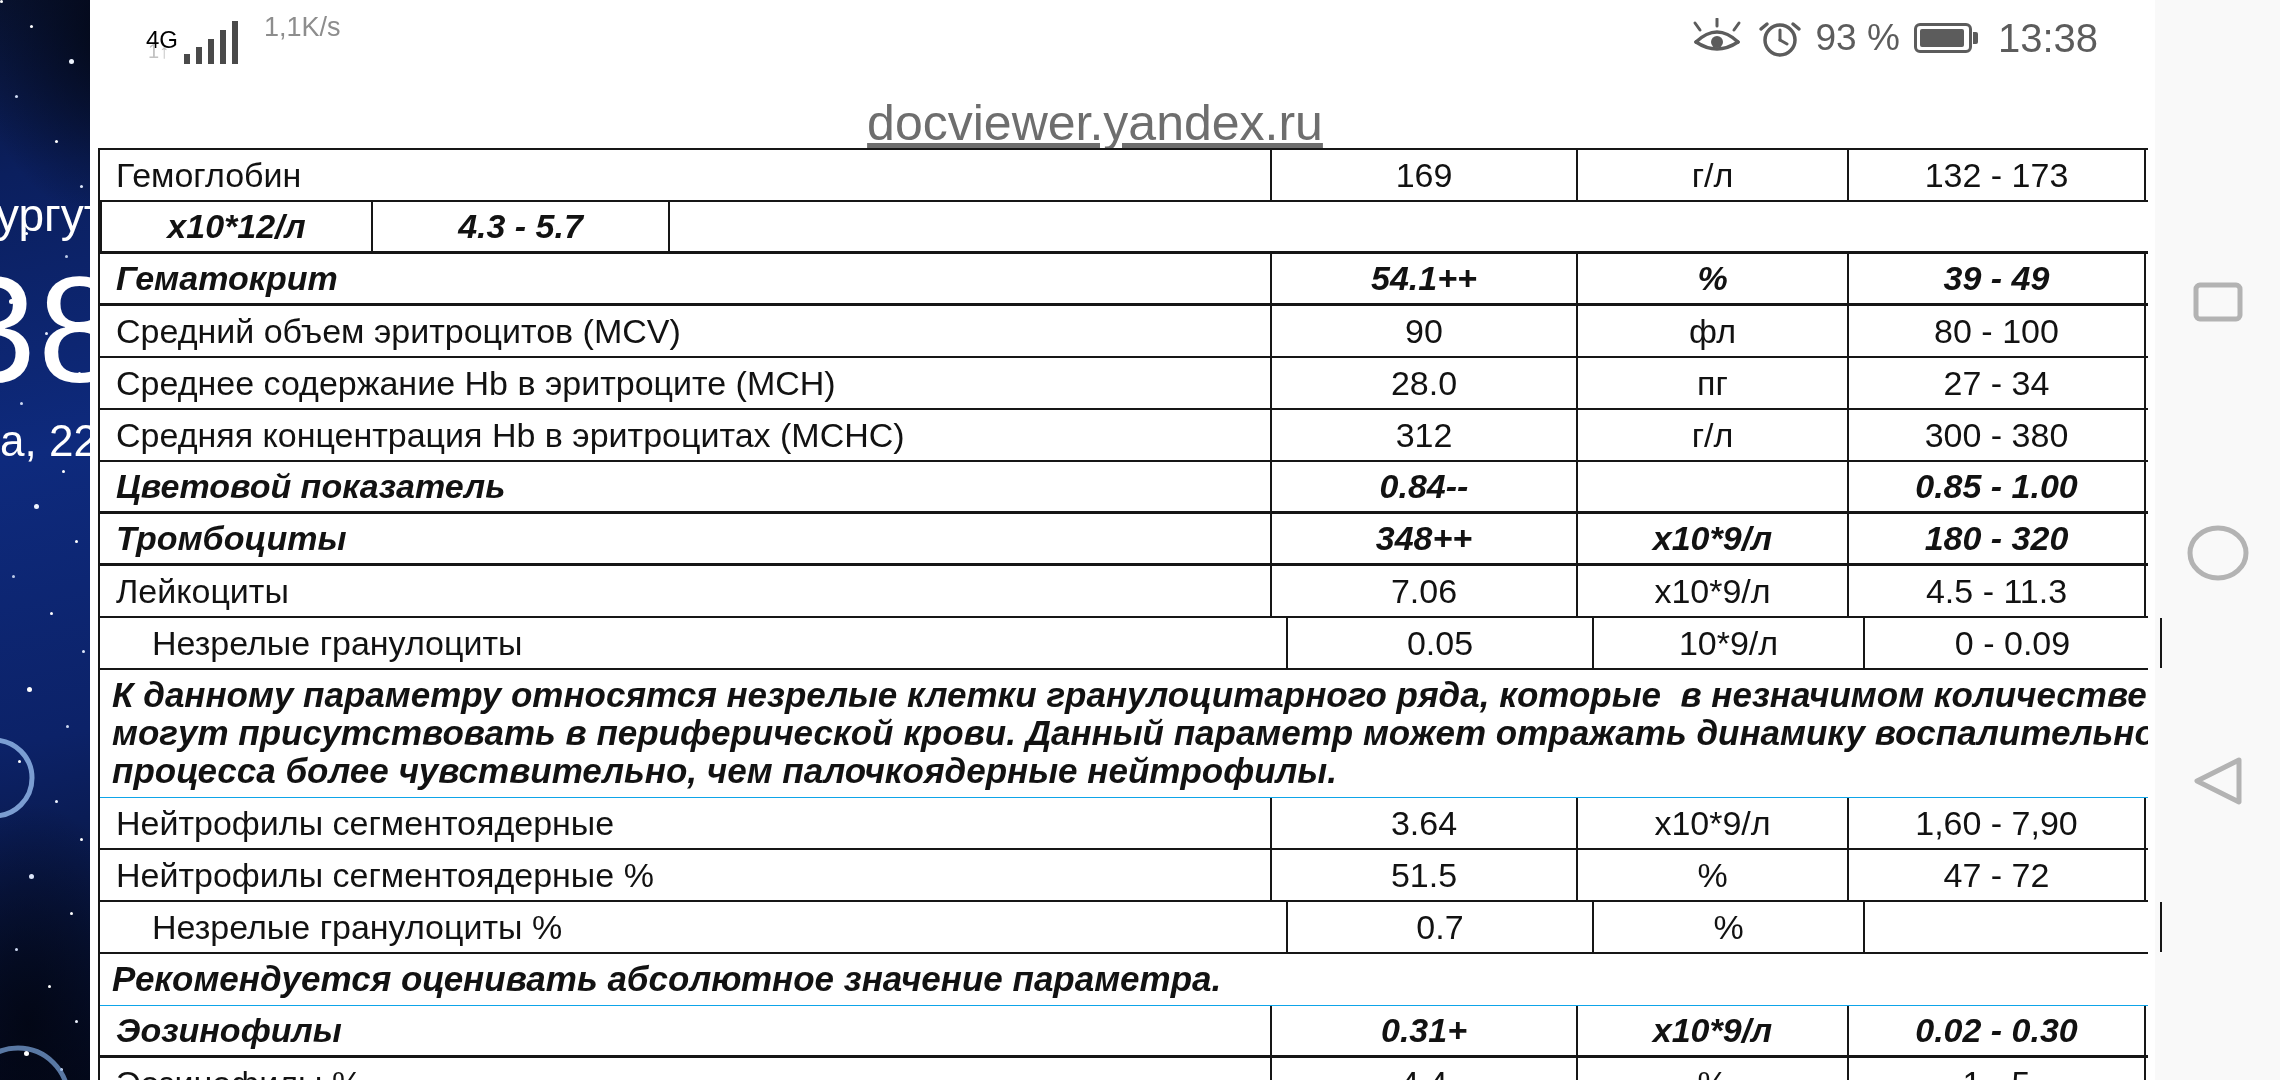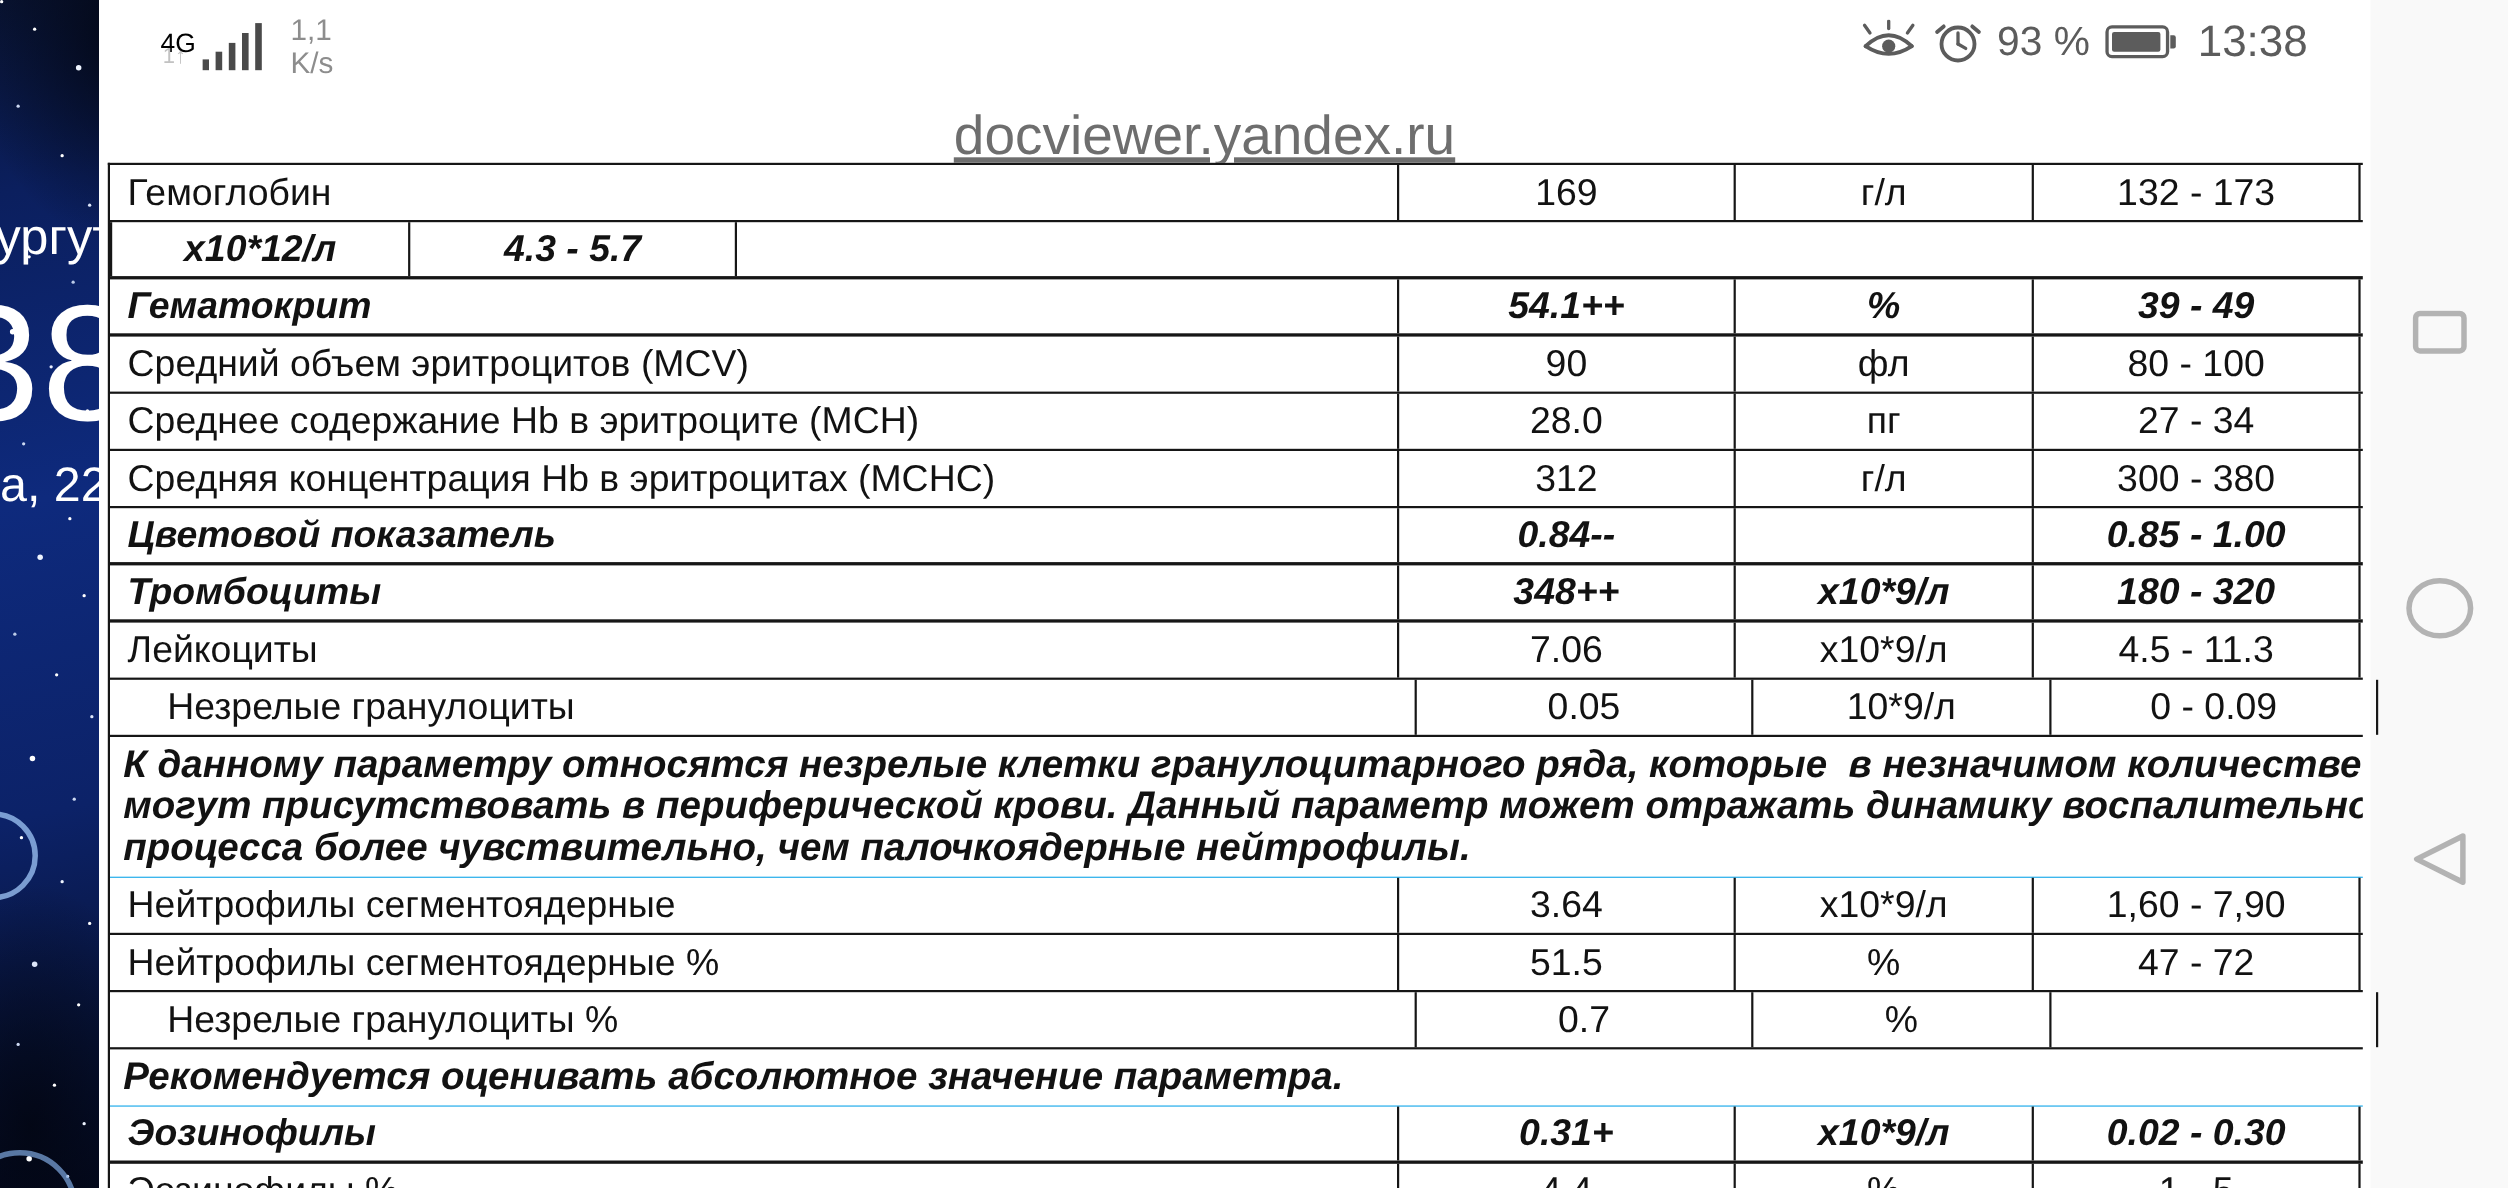--- a/index.html
+++ b/index.html
@@ -37,21 +37,21 @@
   .nav-recents { top:282px; }
   .nav-home { top:524px; }
   .nav-back { top:756px; }
 
   
   .status-left { position:absolute; left:146px; top:10px; display:flex; gap:22px; align-items:flex-start; }
   .sig-block { position:relative; width:96px; height:62px; }
   .sig-4g { position:absolute; left:0; top:16px; font-size:24px; font-weight:normal; color:#000000; }
   .sig-sim { position:absolute; left:2px; top:30px; font-size:20px; color:#c2c2c2; }
   .sig-bars { position:absolute; left:38px; top:8px; }
-  .speed { display:flex; flex-direction:column; color:#8d8d8d; font-size:27px; line-height:30px; margin-top:2px; }
+  .speed { display:flex; flex-direction:row; color:#8d8d8d; font-size:27px; line-height:30px; margin-top:2px; }
   .status-right { position:absolute; right:182px; top:8px; height:60px; display:flex; align-items:center; gap:14px;
     color:#5c5c5c; font-size:37px;text-align:right; }
   .time-text { font-size:40px; margin-left:4px; }
   .batt { position:relative; width:66px; height:34px; }
   .batt-body { position:absolute; left:0; top:2px; width:58px; height:30px; border:3px solid #5c5c5c; border-radius:6px; }
   .batt-fill { position:absolute; left:3px; top:3px; bottom:3px; width:44px; background:#5c5c5c; border-radius:2px; }
   .batt-tip { position:absolute; right:2px; top:11px; width:5px; height:12px; background:#5c5c5c; border-radius:0 2px 2px 0; }
 
   
   .doc-title { position:absolute; left:0; top:94px; width:2190px; text-align:center;

